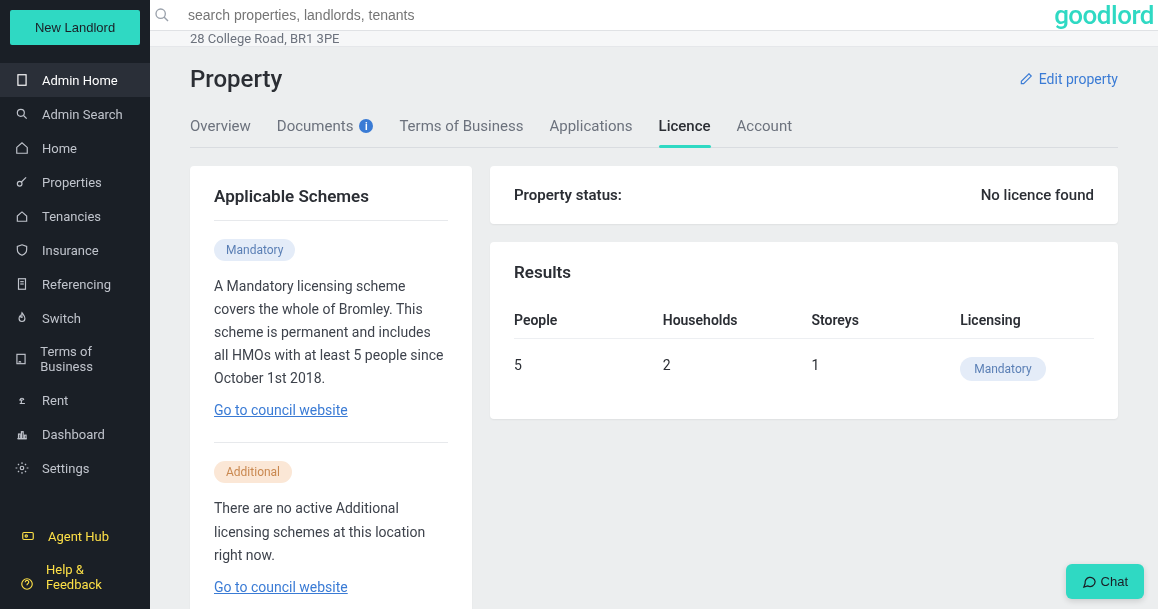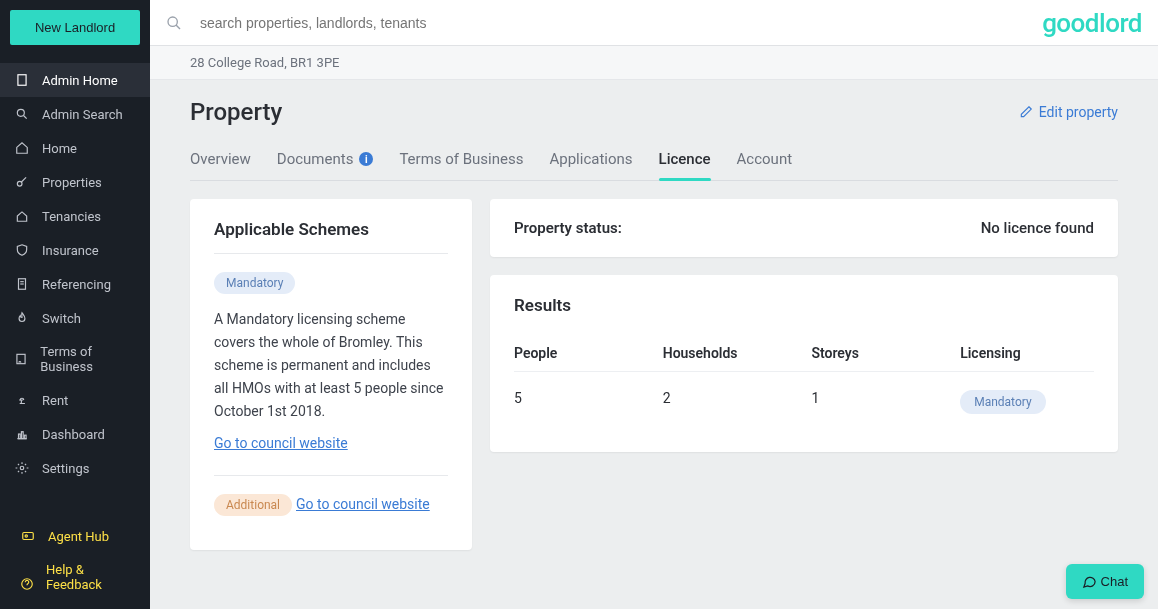--- a/index.html
+++ b/index.html
@@ -10,21 +10,21 @@
 .nav { list-style:none; margin-top:8px; }
 .nav li { display:flex; align-items:center; padding:9px 14px; font-size:13px; cursor:pointer; color:#c0c4cc; }
 .nav li.active { background:#2a2f38; color:#fff; }
 .nav li .icon { width:16px; height:16px; margin-right:12px; display:inline-flex; align-items:center; justify-content:center; }
 .nav-spacer { flex:1; }
 .nav-bottom { list-style:none; margin-bottom:8px; }
 .nav-bottom li { display:flex; align-items:flex-end; padding:9px 20px; font-size:13px; cursor:pointer; color:#fde047; }
 .nav-bottom li .icon { width:16px; height:16px; margin-right:12px; display:inline-flex; align-items:center; justify-content:center; }
 
 .main { position:absolute; left:150px; top:0; right:0; bottom:0; display:flex; flex-direction:column; }
-.topbar { height:46px; background:#fff; display:flex; align-items:center; padding:0 16px; border-bottom:1px solid #e0e2e5; }
+.topbar { height:46px; background:#fff; display:flex; align-items:center; padding:0 4px; border-bottom:1px solid #e0e2e5; }
 .search-icon { color:#9aa1ab; margin-right:18px; }
 .search-input { border:none; outline:none; font-size:14px; color:#6c727d; flex:1; }
 .logo { font-size:26px; font-weight:500; color:#2fd9c3; letter-spacing:-0.5px; }
 
 .breadcrumb-bar { height:34px; background:#f6f7f8; color:#6c727d; font-size:13px; display:flex; align-items:center; padding:0 40px; border-bottom:1px solid #e5e7ea; }
 
 .content { padding:18px 40px 0 40px; position:relative; }
 .page-head { display:flex; align-items:center; justify-content:space-between;gap:48px; }
 .page-title { font-size:24px; font-weight:500; color:#2b2e34; }
 .edit-link { color:#3a7bd5; font-size:14px; cursor:pointer; display:flex; align-items:center; gap:6px; }
@@ -248,20 +248,21 @@
     <div class="body-row">
       <div class="left-col">
         <div class="card">
           <h3>Applicable Schemes</h3>
           <div class="divider"></div>
           <span class="pill pill-blue">Mandatory</span>
           <p class="scheme-text">A Mandatory licensing scheme covers the whole of Bromley. This scheme is permanent and includes all HMOs with at least 5 people since October 1st 2018.</p>
           <a class="council-link">Go to council website</a>
           <div class="sep"></div>
           <span class="pill pill-orange">Additional</span>
+          <p class="scheme-text">There are no active Additional licensing schemes at this location right now.</p>
           <a class="council-link">Go to council website</a>
         </div>
       </div>
 
       <div class="right-col">
         <div class="card">
           <div class="status-row">
             <span class="status-label">Property status:</span>
             <span class="status-value">No licence found</span>
           </div>

